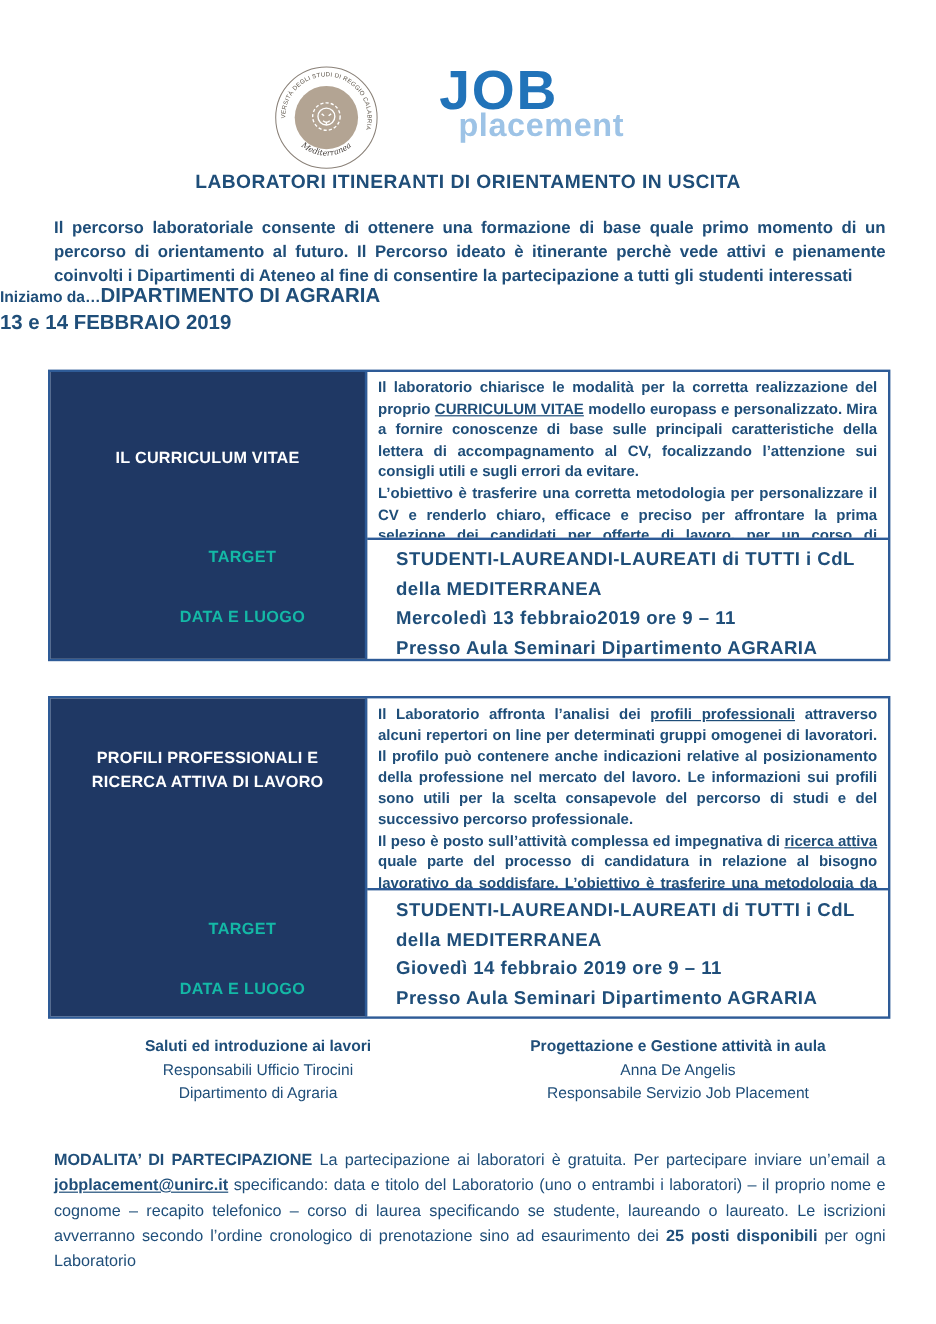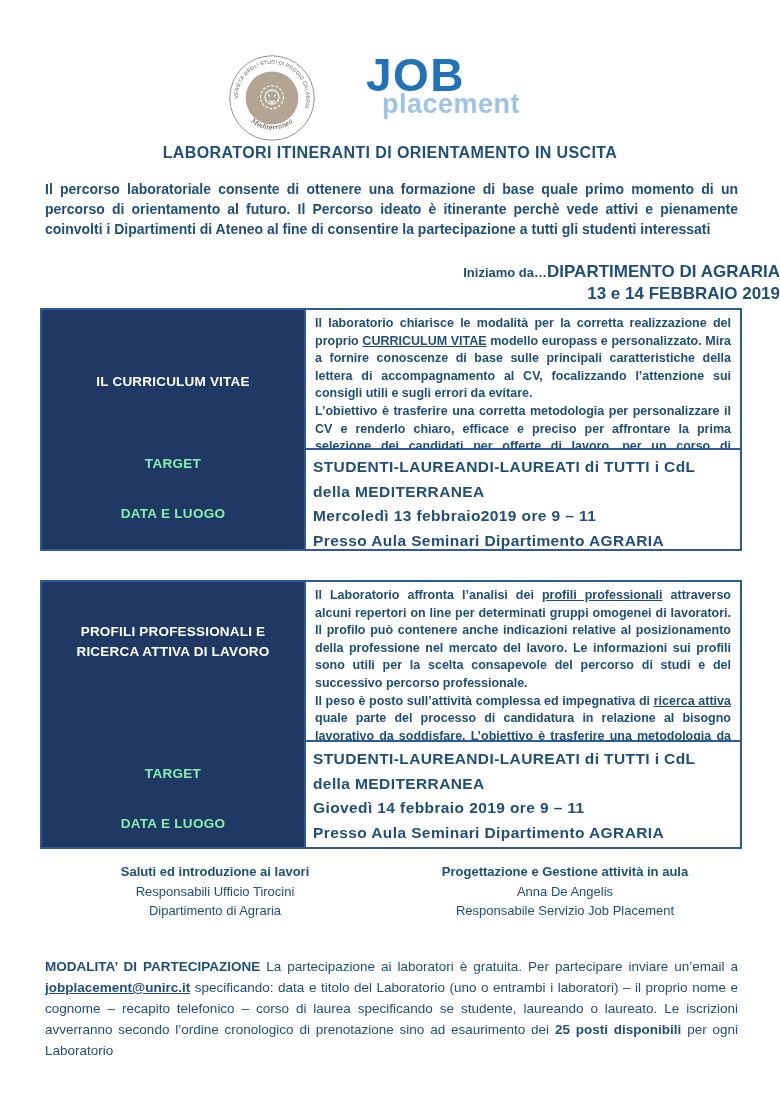--- a/index.html
+++ b/index.html
@@ -10,39 +10,39 @@
   
   .logos { position:absolute; top:52px; left:0; width:100%; height:92px; }
   .seal { position:absolute; left:228px; top:2px; width:88px; height:88px; }
   .joblogo { position:absolute; left:366px; top:0px; }
   .job-text { font-size:46px; font-weight:800; color:#2173B9; letter-spacing:1.5px; line-height:1; font-family:"Liberation Sans", sans-serif; }
   .placement-text { font-size:27px; font-weight:700; color:#9DC3E6; letter-spacing:0.5px; margin-top:-7px; margin-left:16px; line-height:1; }
 
   
   .title { position:absolute; top:144px; width:100%; text-align:center; font-size:16px; font-weight:bold; letter-spacing:0.4px; }
   .intro { position:absolute; top:179px; left:45px; right:42px; font-size:14px; font-weight:bold; line-height:20px; text-align:justify; }
-  .kickoff { position:absolute; top:261px; width:100%; text-align:right; line-height:21px; }
+  .kickoff { position:absolute; top:236px; width:100%; text-align:left; line-height:21px; }
   .kick-prefix { font-size:13px; font-weight:bold; }
   .kick-dept, .kick-dates { font-size:17px; font-weight:bold; }
 
   
   .wtable { position:absolute; left:40px; width:702px; display:flex; border:2px solid #2E5B97; background:#fff; }
   .wtable.t1 { top:308px; height:243px; }
   .wtable.t2 { top:580px; height:269px; }
   .navy { position:relative; width:264px; background:#1F3864; border-right:2px solid #2E5B97; flex:none; }
   .navy .wname { position:absolute; width:100%; padding:0 6px; text-align:center; color:#fff; font-weight:bold; font-size:13.5px; line-height:20px; letter-spacing:0.2px; }
-  .navy .wtarget, .navy .wdata { position:absolute; width:100%; text-align:center; color:#86efac; font-weight:bold; font-size:13.5px; letter-spacing:0.3px; }
+  .navy .wtarget, .navy .wdata { position:absolute; width:100%; text-align:center; color:#14b8a6; font-weight:bold; font-size:13.5px; letter-spacing:0.3px;margin-left:29px; }
   .t1 .wname { top:62px; }  .t1 .wtarget { top:146px; } .t1 .wdata { top:196px; }
   .t2 .wname { top:40px; }  .t2 .wtarget { top:184px; } .t2 .wdata { top:234px; }
   .rightcol { flex:1; display:flex; flex-direction:column; }
   .desc { border-bottom:2px solid #2E5B97; padding:5px 9px 4px 9px; font-size:12.5px; font-weight:bold; line-height:17.6px; text-align:justify; flex:none; overflow:hidden; }
   .t1 .desc { height:140px; }
   .t2 .desc { height:160px; }
   .u { text-decoration:underline; }
-  .tgt { padding:5px 9px 4px 7px; flex:1; overflow:hidden; }
+  .tgt { padding:5px 9px 4px 24px; flex:1; overflow:hidden; }
   .tgt div { font-size:15.5px; font-weight:bold; letter-spacing:0.4px; line-height:24.5px; white-space:nowrap; }
 
   
   .credits { position:absolute; top:862px; left:40px; right:40px; display:flex; }
   .cred { width:50%; text-align:center; font-size:13px; line-height:19.5px; }
   .chead { font-weight:bold; }
 
   
   .participation { position:absolute; top:956px; left:45px; right:42px; font-size:13.5px; line-height:21px; text-align:justify; }
   .b { font-weight:bold; }

